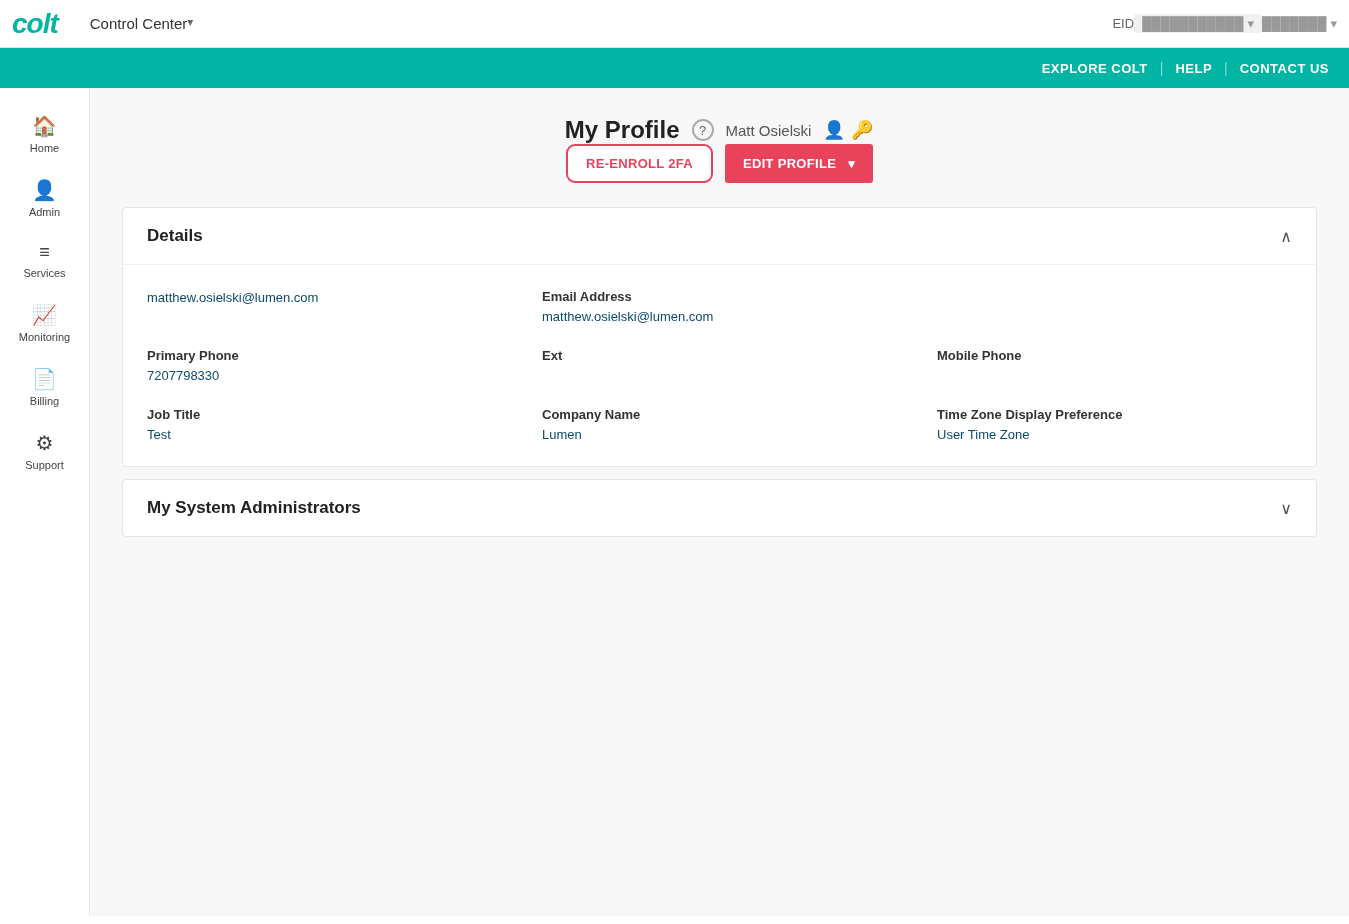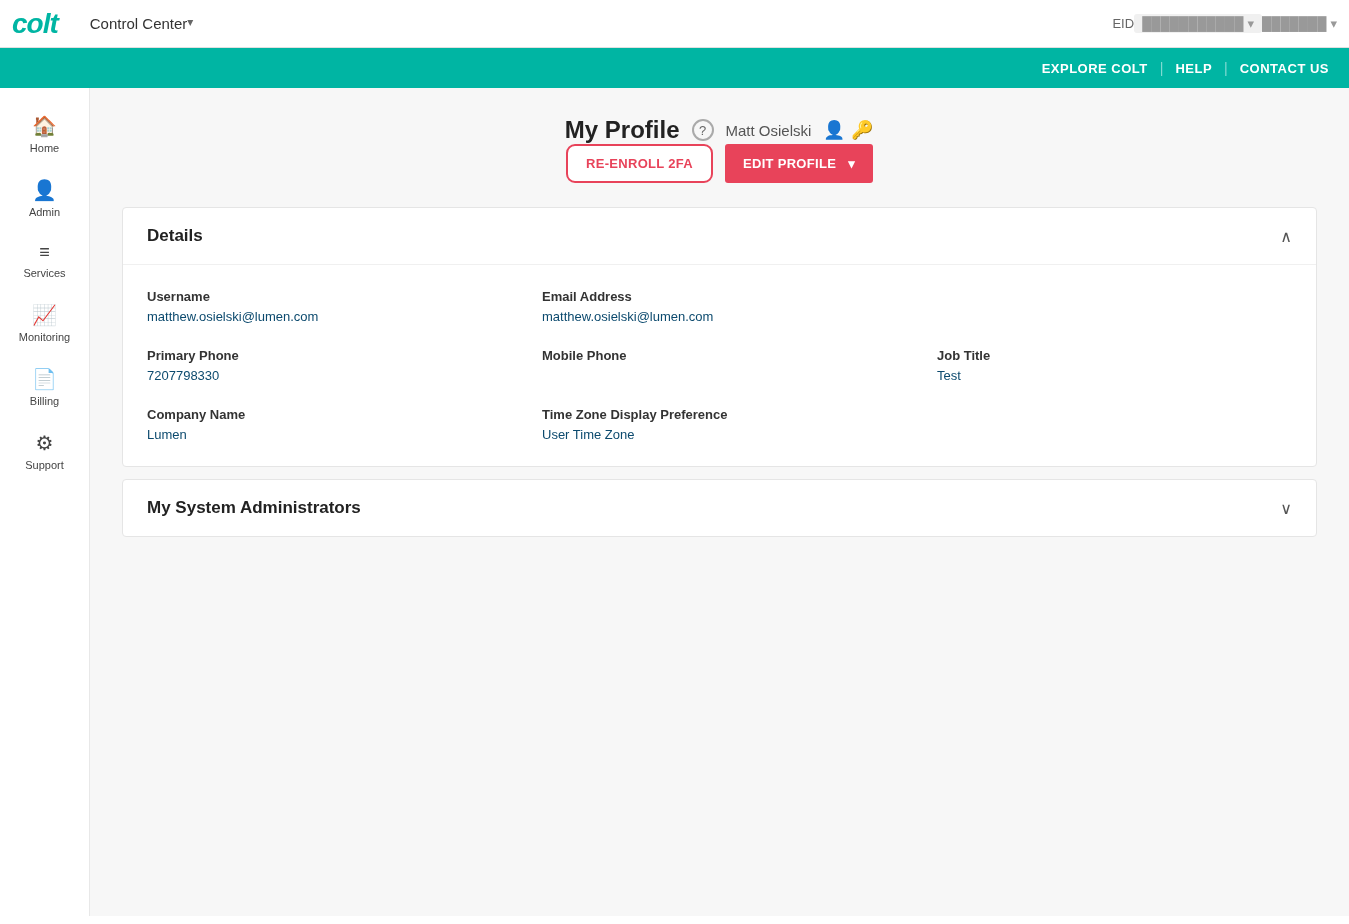--- a/index.html
+++ b/index.html
@@ -305,37 +305,40 @@
 
     <div class="section-card">
       <div class="section-header">
         <span class="section-title">Details</span>
         <span class="section-toggle">∧</span>
       </div>
       <div class="section-body">
         <div class="details-grid">
 
           <div class="detail-field">
-            <label>Username</label>
             <span class="value">matthew.osielski@lumen.com</span>
           </div>
 
           <div class="detail-field">
             <label>Email Address</label>
             <span class="value">matthew.osielski@lumen.com</span>
           </div>
 
           <div class="detail-field">
           </div>
 
           <div class="detail-field">
             <label>Primary Phone</label>
             <span class="value">7207798330</span>
           </div>
 
+          <div class="detail-field">
+            <label>Ext</label>
+            <span class="value"></span>
+          </div>
 
           <div class="detail-field">
             <label>Mobile Phone</label>
             <span class="value"></span>
           </div>
 
           <div class="detail-field">
             <label>Job Title</label>
             <span class="value">Test</span>
           </div>

